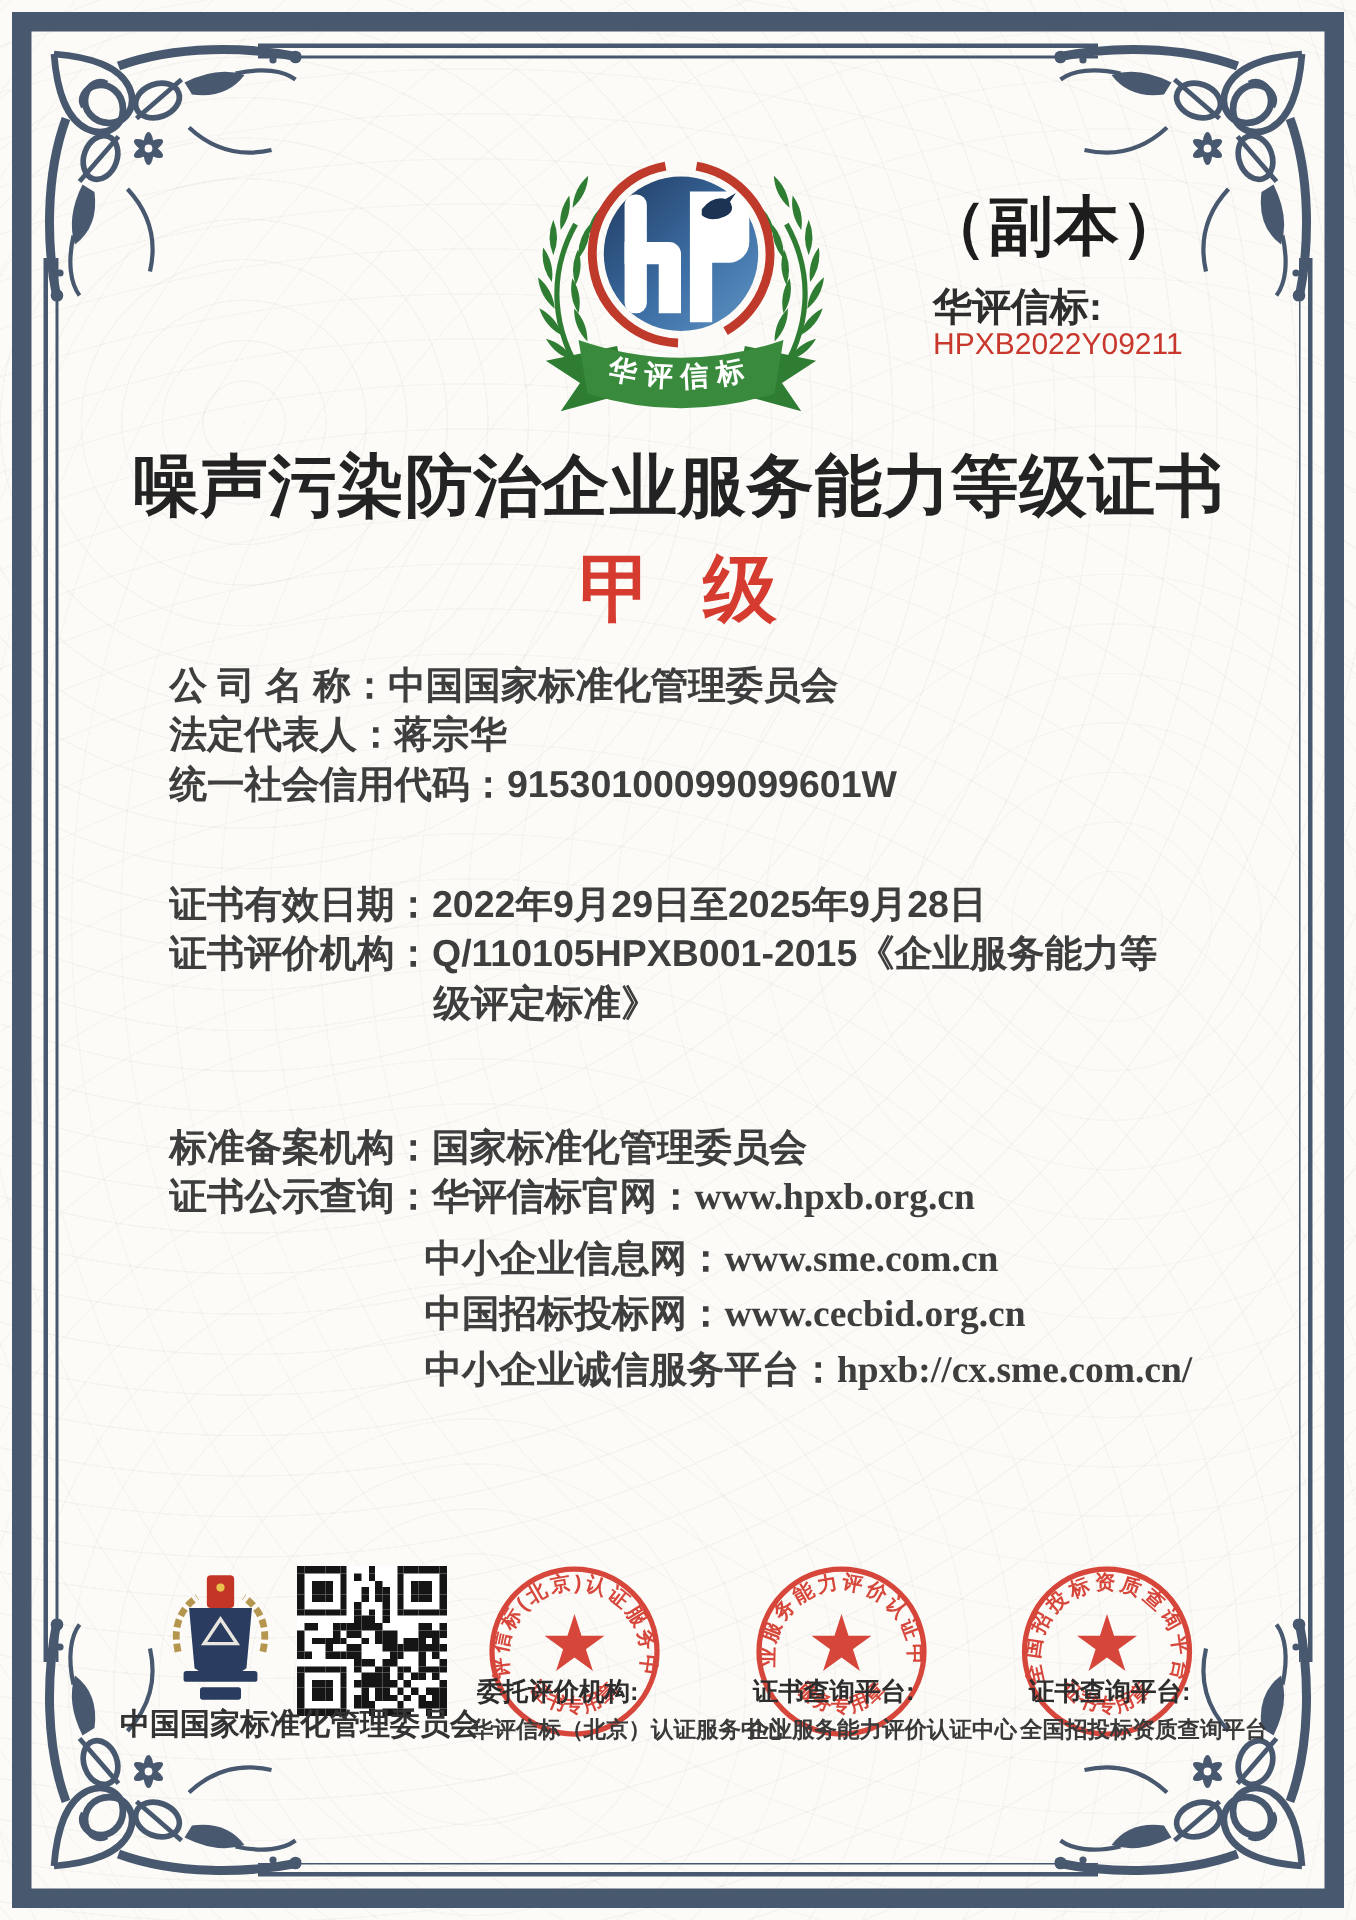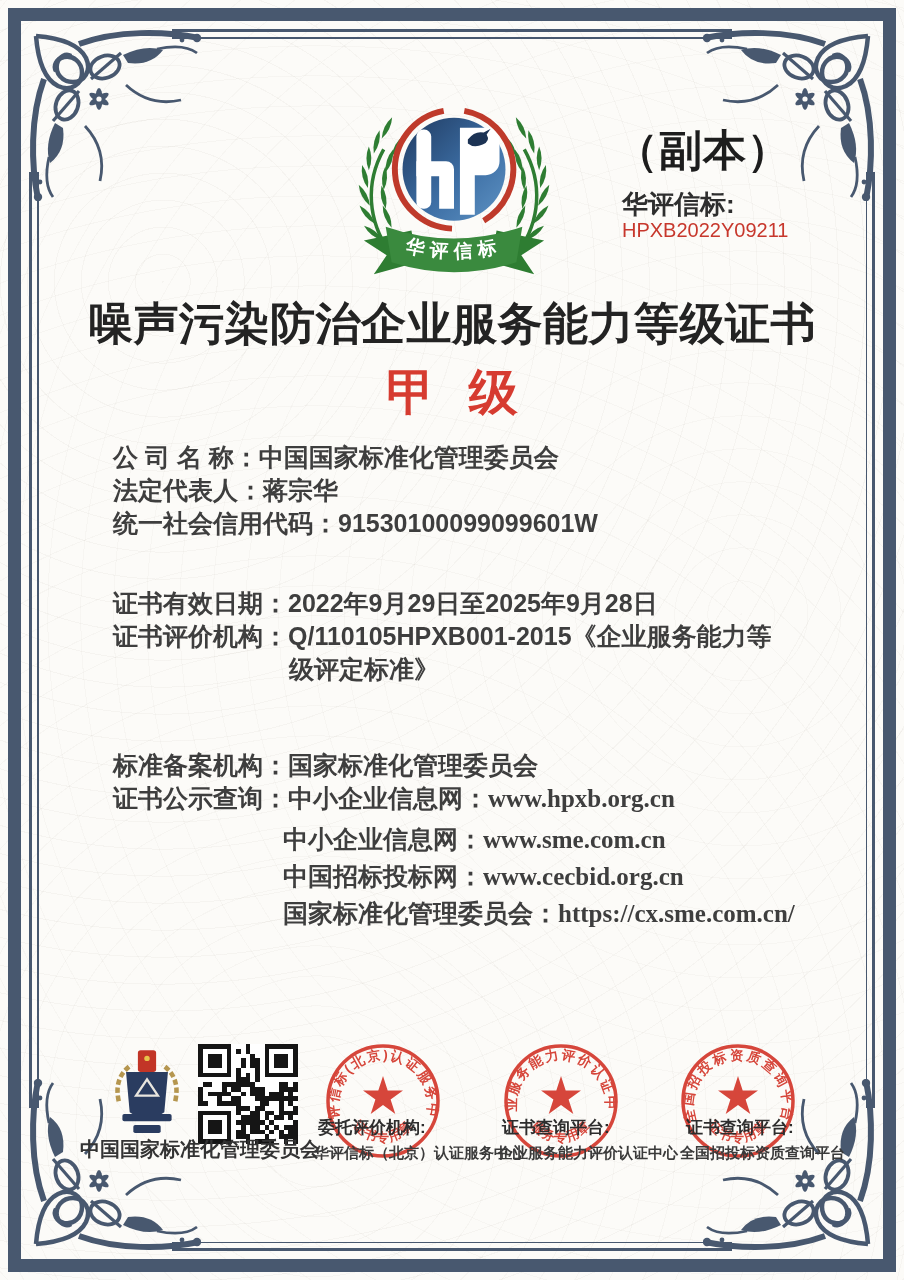--- a/index.html
+++ b/index.html
@@ -174,25 +174,25 @@
   </div>
 
   <div class="block b2">
     <div class="row"><span>证书有效日期：</span><span>2022年9月29日至2025年9月28日</span></div>
     <div class="row"><span>证书评价机构：</span><span>Q/110105HPXB001-2015《企业服务能力等</span></div>
     <div class="row wrap2"><span>级评定标准》</span></div>
   </div>
 
   <div class="block b3">
     <div class="row"><span>标准备案机构：</span><span>国家标准化管理委员会</span></div>
-    <div class="row"><span>证书公示查询：</span><span>中小企业信息网：www.hpxb.org.cn</span></div>
+    <div class="row"><span>证书公示查询：</span><span>华评信标官网：www.hpxb.org.cn</span></div>
     <div class="extras">
       <div class="row">中小企业信息网：www.sme.com.cn</div>
       <div class="row">中国招标投标网：www.cecbid.org.cn</div>
-      <div class="row">国家标准化管理委员会：https://cx.sme.com.cn/</div>
+      <div class="row">中小企业诚信服务平台：hpxb://cx.sme.com.cn/</div>
     </div>
   </div>
 
   <div class="footer">
     <svg class="emblem" width="82" height="94" viewBox="0 0 90 102">
       <path d="M14,60 Q8,34 28,20" fill="none" stroke="#b5964f" stroke-width="5" stroke-dasharray="6 3"></path>
       <path d="M76,60 Q82,34 62,20" fill="none" stroke="#b5964f" stroke-width="5" stroke-dasharray="6 3"></path>
       <rect x="35" y="4" width="20" height="24" rx="3" fill="#c23527"></rect>
       <circle cx="45" cy="13" r="3" fill="#e8c34b"></circle>
       <path d="M22,28 L68,28 L64,72 Q45,86 26,72 Z" fill="#2a3c60"></path>

